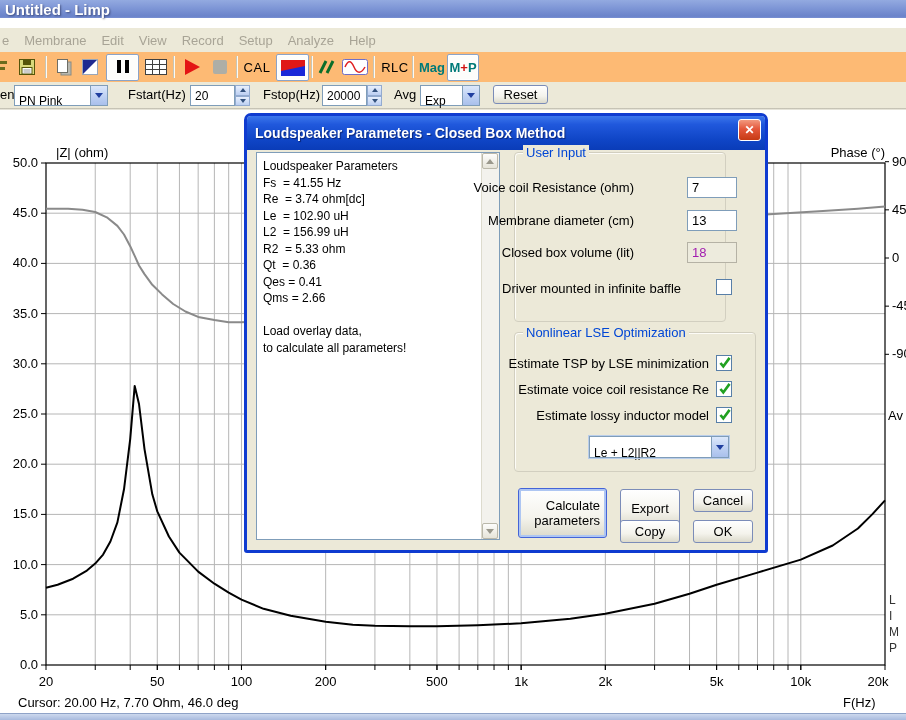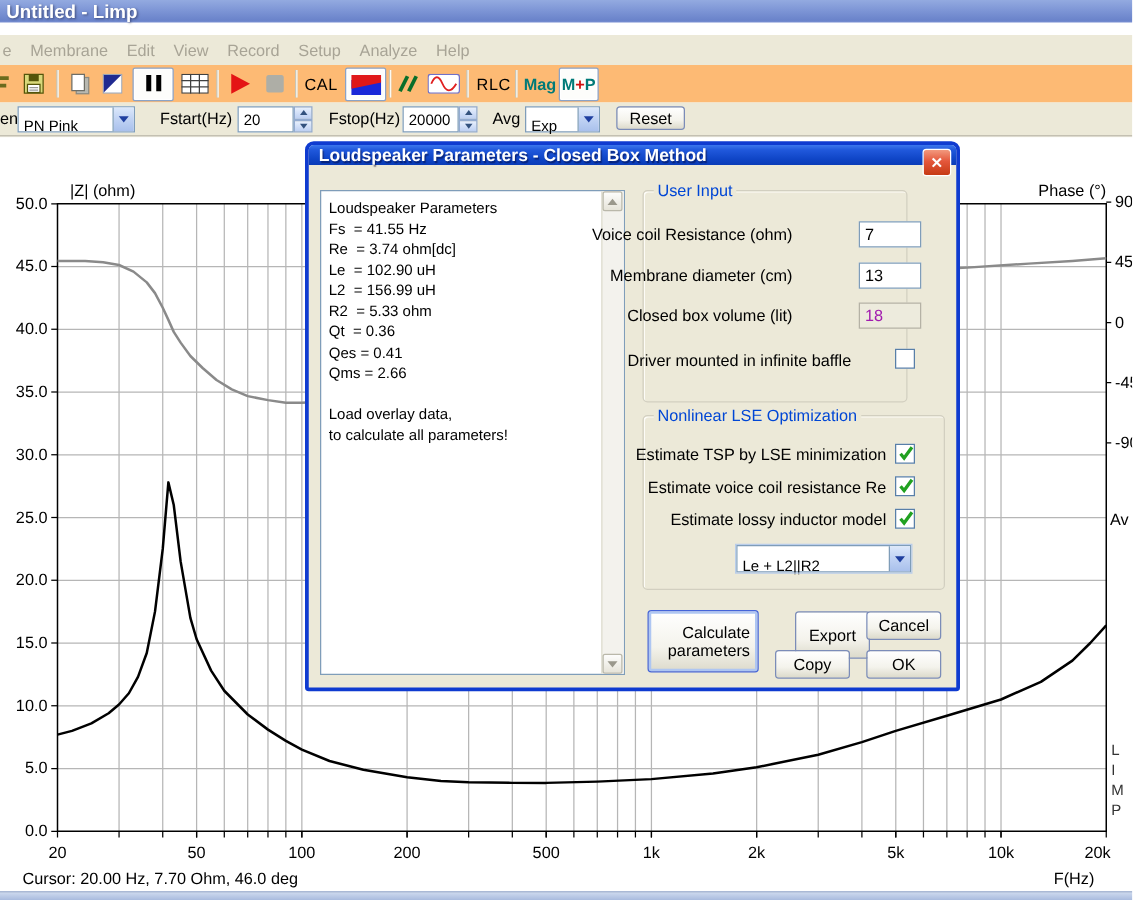--- a/index.html
+++ b/index.html
@@ -55,21 +55,21 @@
   .client{position:absolute;left:0;top:110px;width:906px;height:603px;background:#fff;}
   #chart-svg{position:absolute;left:0;top:0;}
   .statusline{position:absolute;left:0;top:583px;width:906px;height:20px;background:#fff;}
   .status-text{position:absolute;left:18px;top:2px;font-size:13px;white-space:nowrap;}
   .funit{position:absolute;left:843px;top:2px;font-size:13px;white-space:nowrap;}
   .bottomstrip{position:absolute;left:0;top:713px;width:906px;height:7px;
     background:linear-gradient(180deg,#cdd9ee,#a9bbde);border-top:1px solid #8fa3c8;box-sizing:border-box;}
   
   .dialog{position:absolute;left:244px;top:113px;width:524px;height:440px;box-sizing:border-box;
     border:3px solid #0f3bd0;border-radius:7px 7px 3px 3px;background:#ece9d8;z-index:10;overflow:hidden;}
-  .dlg-title{position:absolute;left:0;top:0;right:0;height:16px;
+  .dlg-title{position:absolute;left:0;top:0;right:0;height:34px;
     background:linear-gradient(180deg,#3b76ec 0%,#2058dc 25%,#0f45c6 70%,#0a3cb8 100%);
     display:flex;align-items:center;}
   .dlg-title-text{color:#fff;font-weight:bold;font-size:14px;padding-left:8px;
     text-shadow:1px 1px 1px rgba(0,0,40,.5);white-space:nowrap;}
   .dlg-close{position:absolute;right:4px;top:3px;width:21px;height:20px;border:1px solid #fff;border-radius:3px;
     background:linear-gradient(180deg,#f2997e 0%,#e4573b 45%,#c63a14 100%);
     color:#fff;font-weight:bold;font-size:12px;display:flex;align-items:center;justify-content:center;}
   .listbox{position:absolute;left:9px;top:36px;width:244px;height:388px;background:#fff;
     border:1px solid #7f9db9;box-sizing:border-box;}
   .listbox-text{position:absolute;left:0;top:0;right:17px;bottom:0;padding:5px 6px;
@@ -430,21 +430,21 @@
         </span>
         <span class="ui-label" style="right: 46px; top: 75px;">Estimate lossy inductor model</span>
         <span class="cb" style="left: 201px; top: 74px;">
           <svg width="16" height="16" viewBox="0 0 14 14">
             <path d="M3 7 L5.5 10 L11 2.5" stroke="#21a121" stroke-width="2.3" fill="none"></path>
           </svg>
         </span>
       </div>
     <div id="dlg-buttons">
         <button class="xp-btn dlg-btn btn-focus" style="left: 271px; top: 372px; width: 89px; height: 50px;">Calculate parameters</button>
-        <button class="xp-btn dlg-btn" style="left: 373px; top: 373px; width: 60px; height: 38px; margin-left: 16px;">Export</button>
+        <button class="xp-btn dlg-btn" style="left: 373px; top: 373px; width: 60px; height: 38px;">Export</button>
         <button class="xp-btn dlg-btn" style="left: 446px; top: 373px; width: 60px; height: 23px;">Cancel</button>
         <button class="xp-btn dlg-btn" style="left: 373px; top: 404px; width: 60px; height: 23px;">Copy</button>
         <button class="xp-btn dlg-btn" style="left: 446px; top: 404px; width: 60px; height: 23px;">OK</button>
       </div>
   </div>
 
   <div class="bottomstrip"></div>
 </div>
 
 </body></html>

